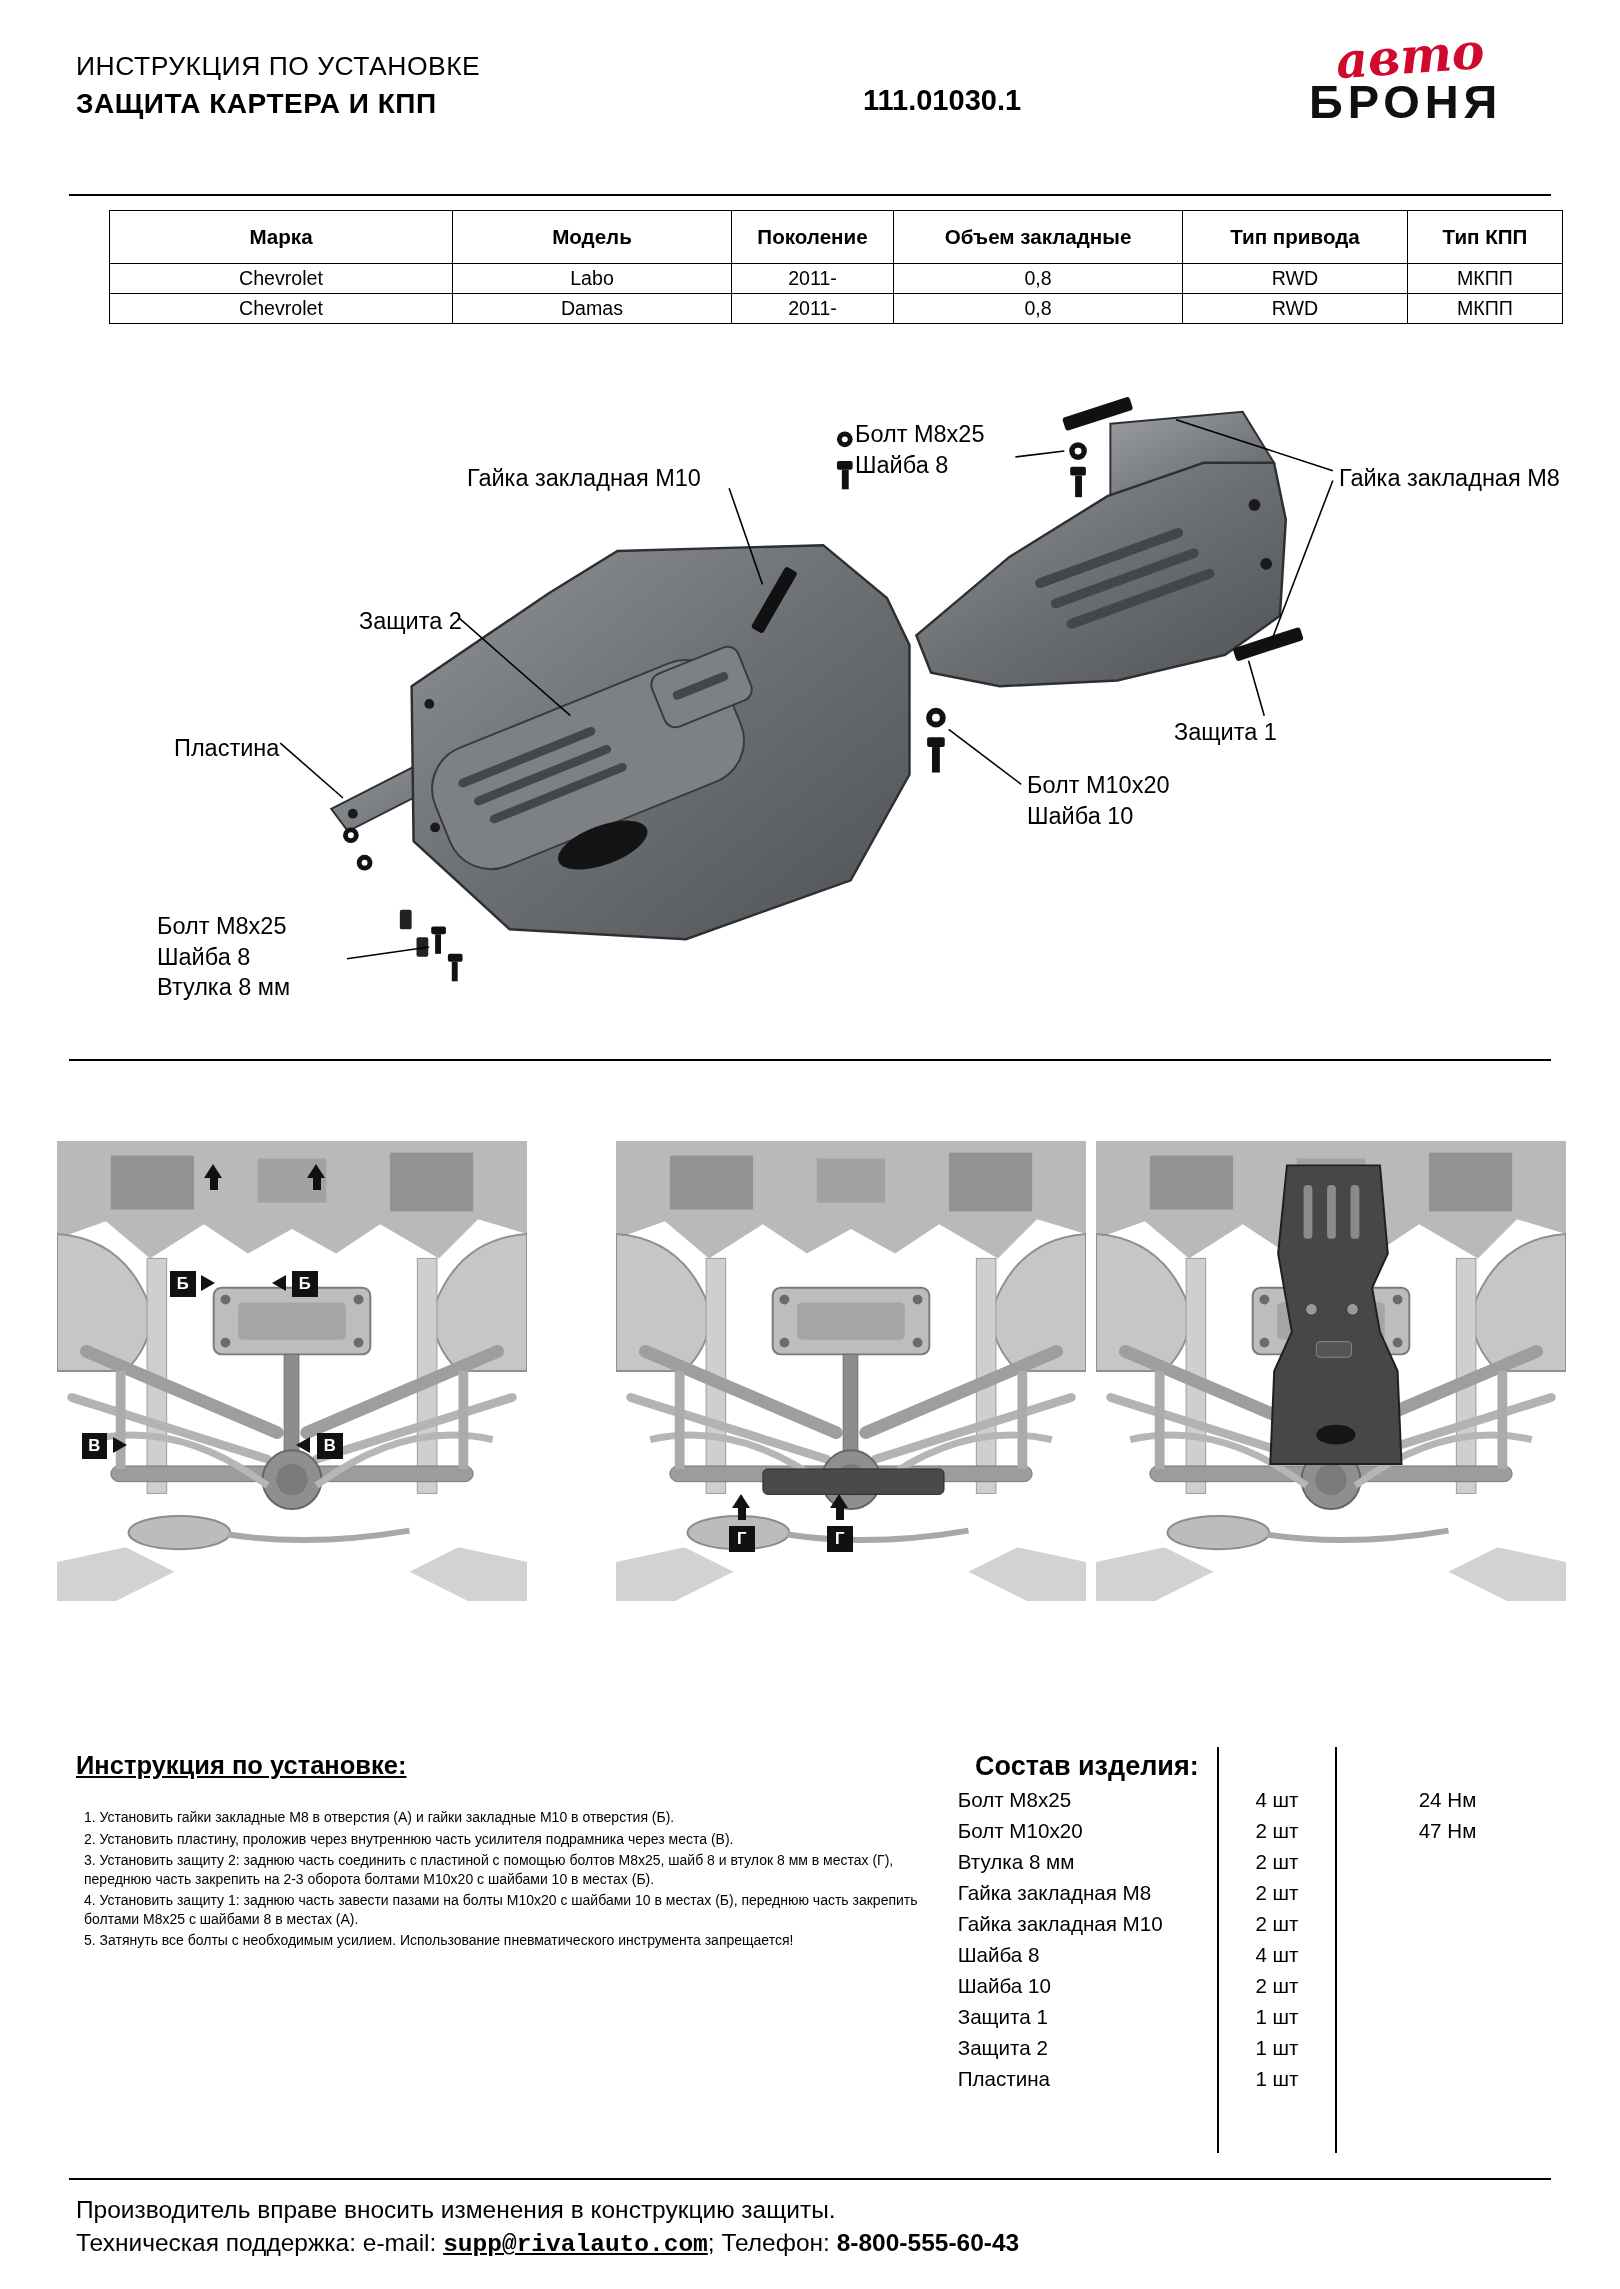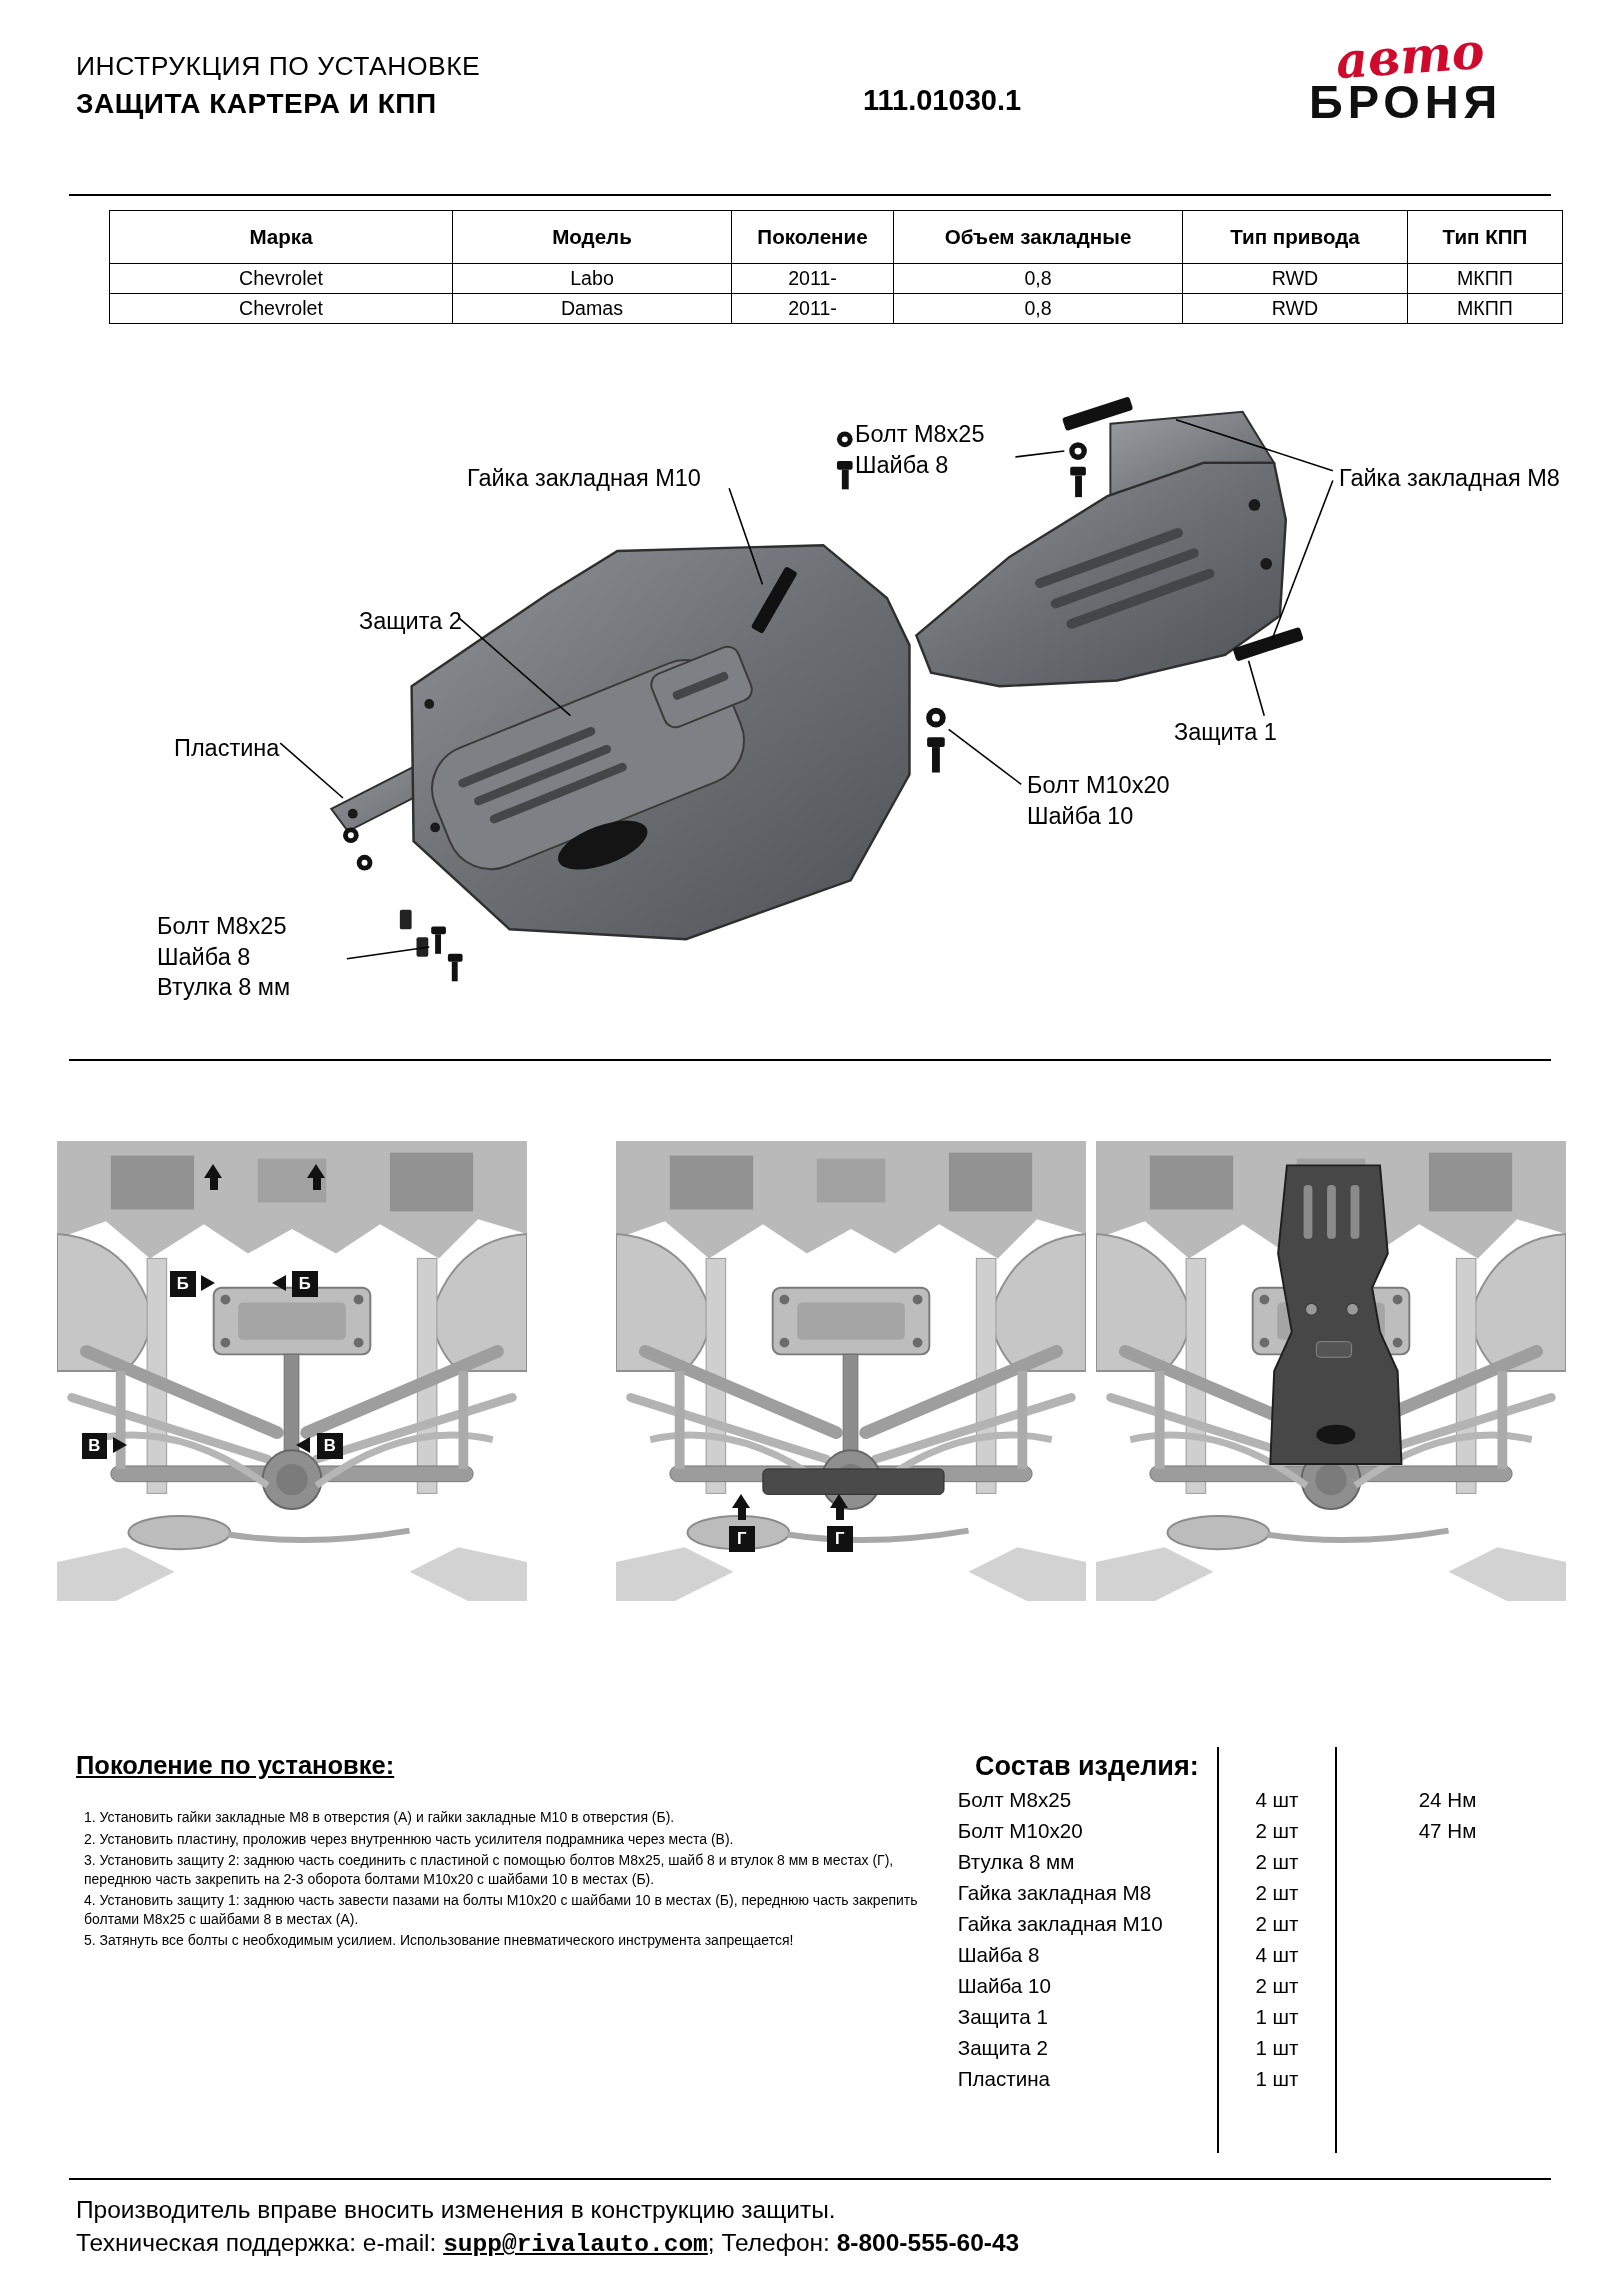--- a/index.html
+++ b/index.html
@@ -317,21 +317,21 @@
     <div class="marker-box" style="left:211px;top:387px">Г</div>
   </div>
 
   <div class="photo" style="left:1096px">
     <svg viewBox="0 0 480 470">
       <use href="#chassis"></use>
       <use href="#guard3"></use>
     </svg>
   </div>
 
-  <div class="instr-heading">Поколение по установке:</div>
+  <div class="instr-heading">Инструкция по установке:</div>
   <div class="steps">
     <p>1. Установить гайки закладные М8 в отверстия (А) и гайки закладные М10 в отверстия (Б).</p>
     <p>2. Установить пластину, проложив через внутреннюю часть усилителя подрамника через места (В).</p>
     <p>3. Установить защиту 2: заднюю часть соединить с пластиной с помощью болтов М8х25, шайб 8 и втулок 8 мм в местах (Г), переднюю часть закрепить на 2-3 оборота болтами М10х20 с шайбами 10 в местах (Б).</p>
     <p>4. Установить защиту 1: заднюю часть завести пазами на болты М10х20 с шайбами 10 в местах (Б), переднюю часть закрепить болтами М8х25 с шайбами 8 в местах (А).</p>
     <p>5. Затянуть все болты с необходимым усилием. Использование пневматического инструмента запрещается!</p>
   </div>
 
   <div class="parts-heading">Состав изделия:</div>
   <div class="vline" style="left:1217px"></div>

